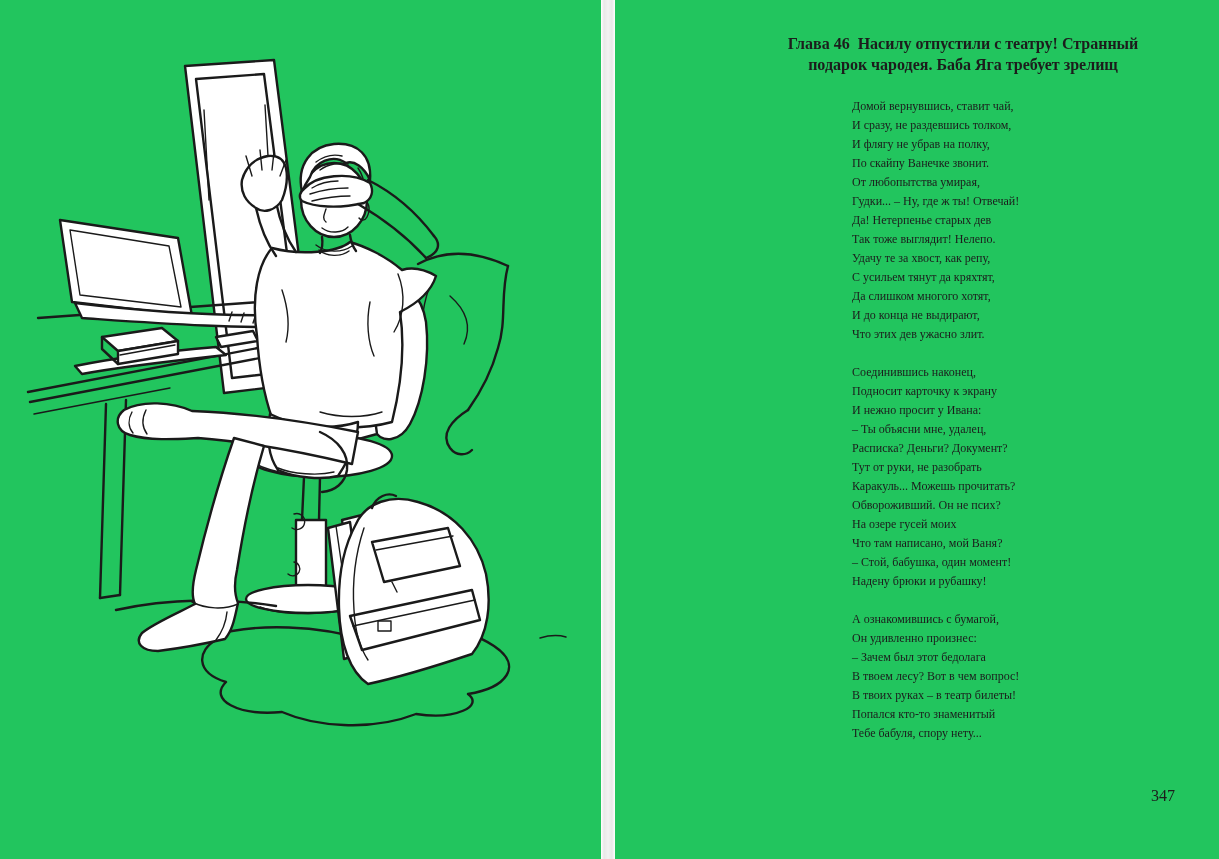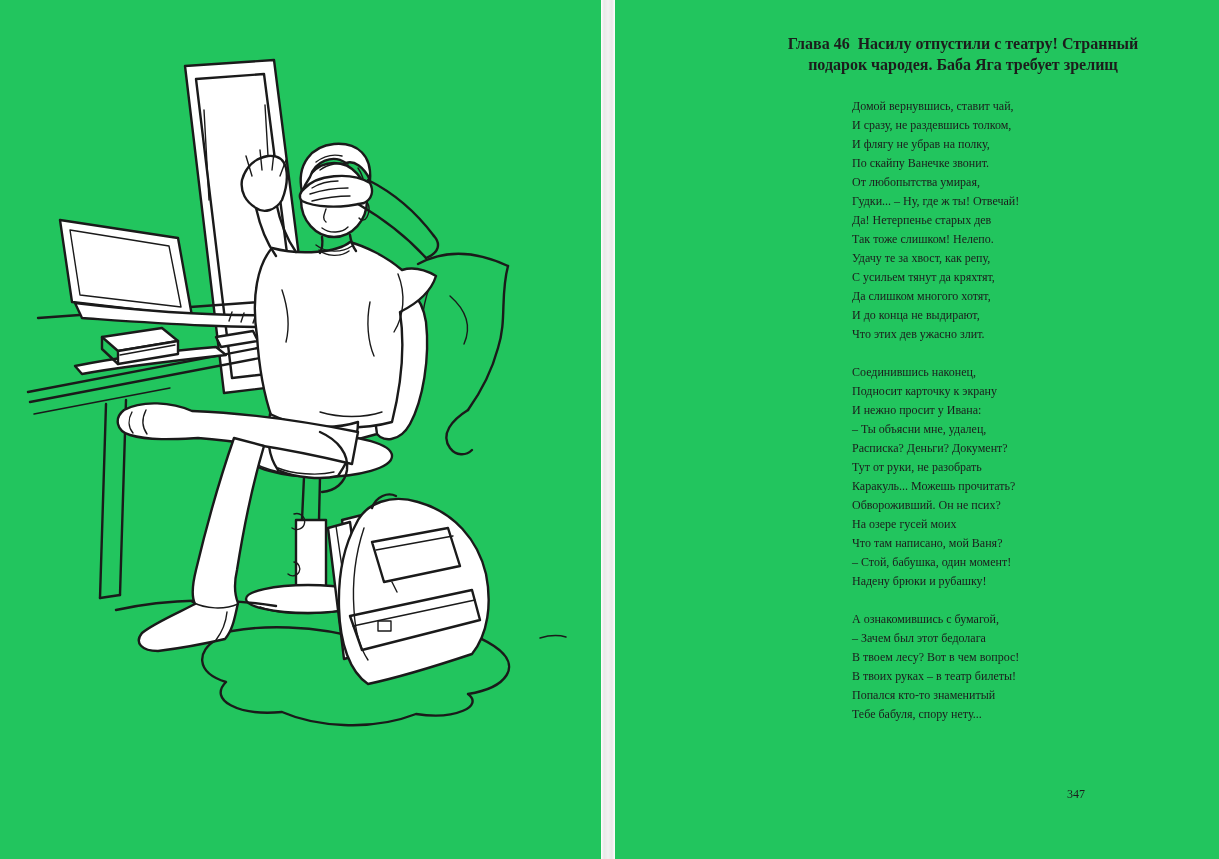--- a/index.html
+++ b/index.html
@@ -15,22 +15,22 @@
   .illu path,.illu ellipse,.illu rect{fill:none;stroke:#1a1a1a;stroke-width:2.4;
           stroke-linecap:round;stroke-linejoin:round;}
   .illu .f{fill:#ffffff;}
   .illu .thin{stroke-width:1.4;}
   .chapter-title{position:absolute;left:142px;top:33px;width:412px;text-align:center;
           font-weight:bold;font-size:16px;line-height:21px;}
   .title-line{white-space:pre-wrap;}
   .poem{position:absolute;left:237px;top:97px;}
   .stanza{margin:0 0 19px 0;}
   .poem-line{font-size:12px;line-height:19px;white-space:pre-wrap;}
-  .page-number{position:absolute;left:452px;top:787px;width:80px;
-          font-size:12px;}
+  .page-number{position:absolute;left:480px;top:787px;width:80px;text-align:right;
+          font-size:16px;}
 </style>
 </head>
 <body>
 
 <div id="screen">
 
   <div class="page page-left">
     <svg class="illu" width="560" height="690" viewBox="0 0 560 690" role="img" aria-label="Черно-белая иллюстрация: юноша в футболке и шортах сидит на офисном стуле за столом с ноутбуком, прикрыв глаза рукой; позади зеркало, рядом на полу рюкзак и книги">
 
       <g>
@@ -175,21 +175,21 @@
           <div class="poem-line">И флягу не убрав на полку,</div>
 
           <div class="poem-line">По скайпу Ванечке звонит.</div>
 
           <div class="poem-line">От любопытства умирая,</div>
 
           <div class="poem-line">Гудки... – Ну, где ж ты! Отвечай!</div>
 
           <div class="poem-line">Да! Нетерпенье старых дев</div>
 
-          <div class="poem-line">Так тоже слишком! Нелепо.</div>
+          <div class="poem-line">Так тоже выглядит! Нелепо.</div>
 
           <div class="poem-line">Удачу те за хвост, как репу,</div>
 
           <div class="poem-line">С усильем тянут да кряхтят,</div>
 
           <div class="poem-line">Да слишком многого хотят,</div>
 
           <div class="poem-line">И до конца не выдирают,</div>
 
           <div class="poem-line">Что этих дев ужасно злит.</div>
@@ -219,20 +219,21 @@
           <div class="poem-line">Что там написано, мой Ваня?</div>
 
           <div class="poem-line">– Стой, бабушка, один момент!</div>
 
           <div class="poem-line">Надену брюки и рубашку!</div>
         </div>
       <div class="stanza">
 
           <div class="poem-line">А ознакомившись с бумагой,</div>
 
+          <div class="poem-line">Он удивленно произнес:</div>
 
           <div class="poem-line">– Зачем был этот бедолага</div>
 
           <div class="poem-line">В твоем лесу? Вот в чем вопрос!</div>
 
           <div class="poem-line">В твоих руках – в театр билеты!</div>
 
           <div class="poem-line">Попался кто-то знаменитый</div>
 
           <div class="poem-line">Тебе бабуля, спору нету...</div>

